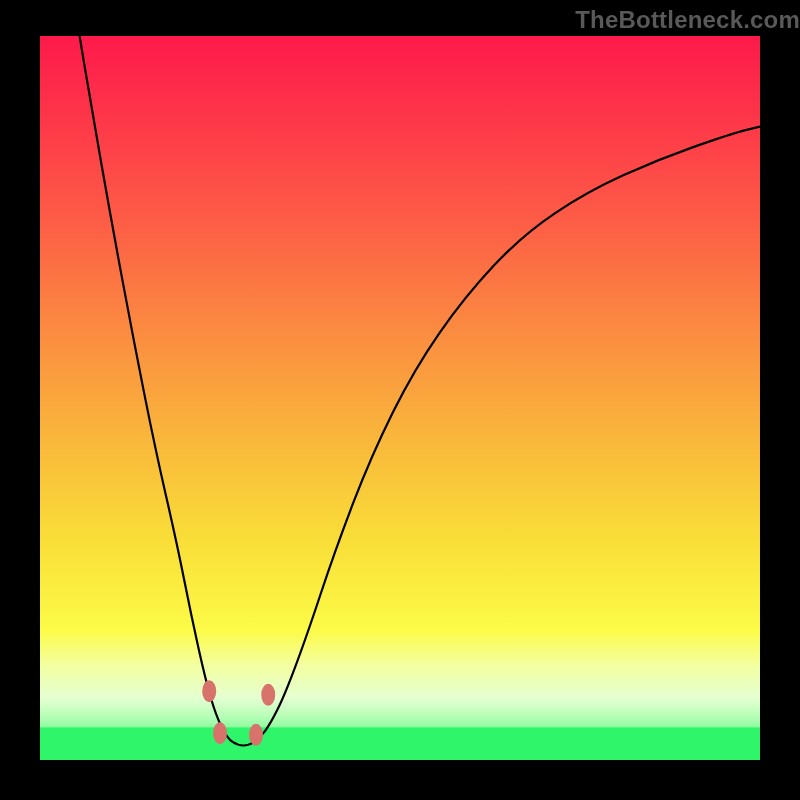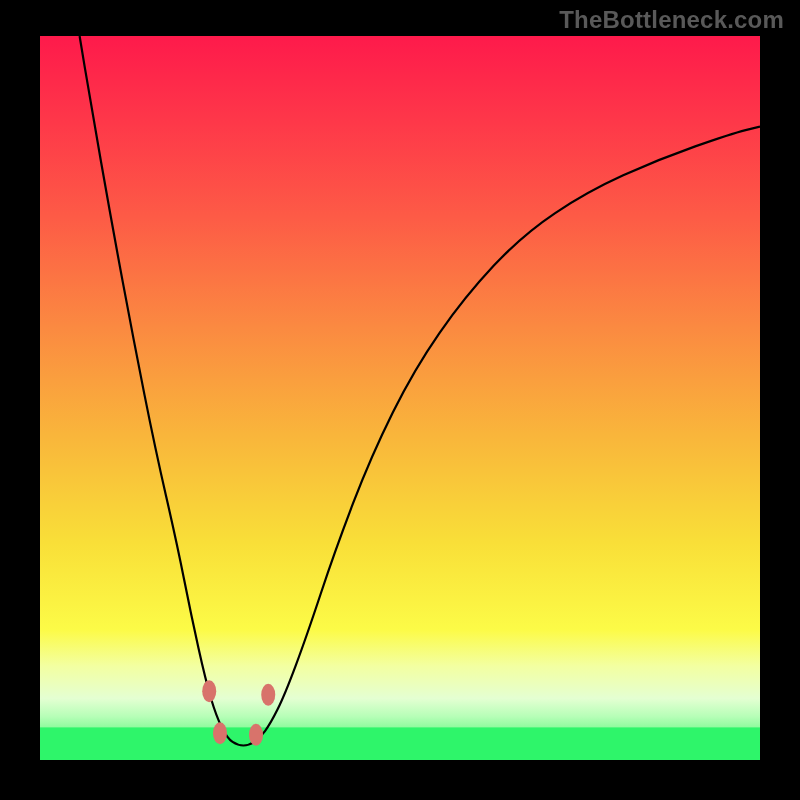--- a/index.html
+++ b/index.html
@@ -11,21 +11,21 @@
     overflow: hidden;
   }
   .wrap {
     position: relative;
     width: 800px;
     height: 800px;
   }
   .watermark {
     position: absolute;
     top: 6px;
-    right: 16px;
+    right: 0;
     font-family: Arial, Helvetica, sans-serif;
     font-size: 24px;
     font-weight: 600;
     color: #595959;
     letter-spacing: 0.2px;
   }
   svg.plot {
     position: absolute;
     left: 0;
     top: 0;

